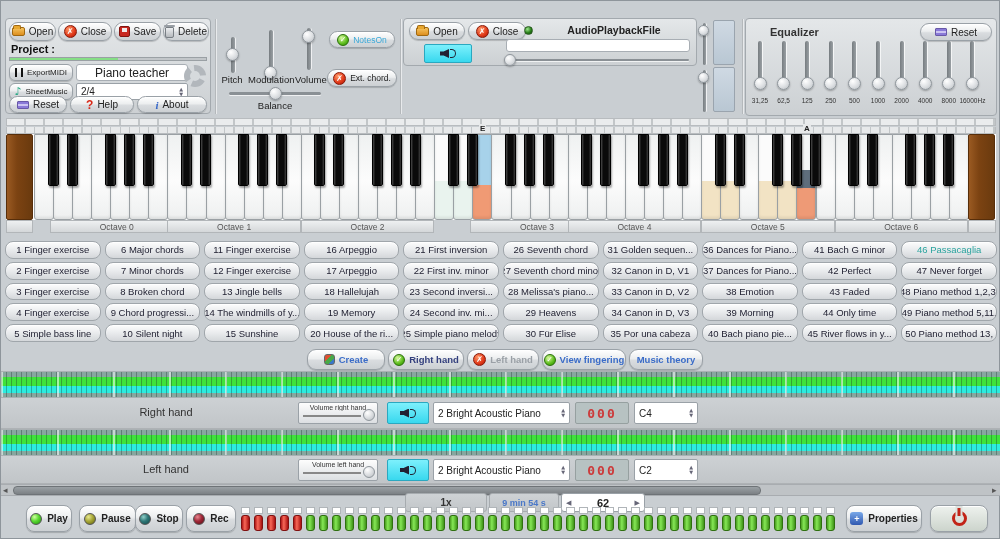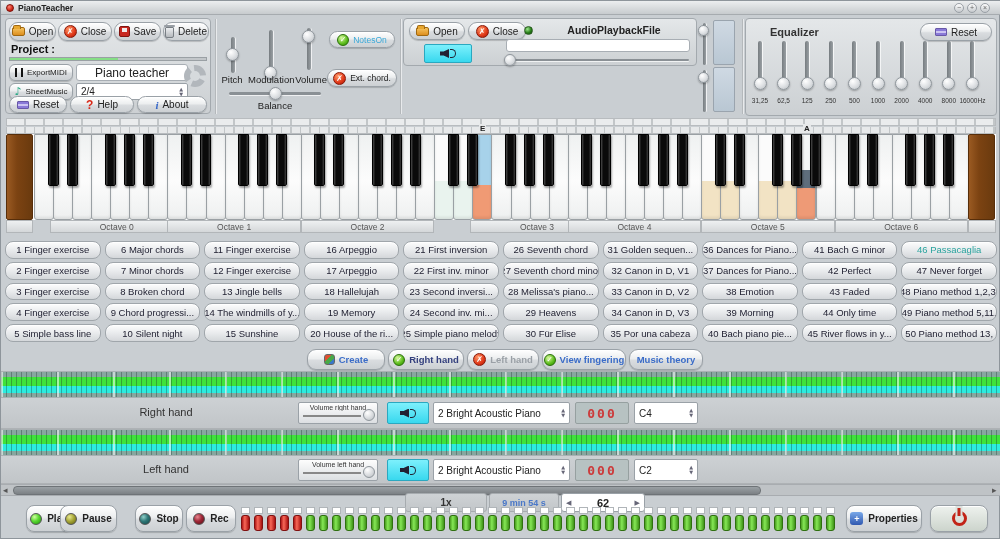--- a/index.html
+++ b/index.html
@@ -93,27 +93,20 @@
 .bulb.g{background:linear-gradient(90deg,#4a9c20,#86e856 40%,#3f9418);border:1px solid #2f7010}
 .bulb.r{background:linear-gradient(90deg,#b01818,#f86858 40%,#a81010);border:1px solid #801010}
 .eqlab{position:absolute;width:34px;text-align:center;font-size:6.5px;color:#333}
 .eqwrap{position:absolute;left:0;top:14px;width:252px;height:84px}
 </style>
 </head>
 <body>
 
 <div id="app">
 
-  <div class="titlebar">
-    <span class="logo"></span>
-    <span class="ttl">PianoTeacher</span>
-    <span class="wc" style="left:953px">−</span>
-    <span class="wc" style="left:966px">+</span>
-    <span class="wc" style="left:979px">×</span>
-  </div>
 
   <div class="panel" style="left:4px;top:17px;width:206px;height:96px">
     <div class="btn" style="left:3px;top:3px;width:47px;height:19px">
         <span class="ic-folder"></span>
         <span>Open</span>
       </div>
     <div class="btn" style="left:52px;top:3px;width:54px;height:19px">
         <span class="ic-x">✗</span>
         <span>Close</span>
       </div>
@@ -163,21 +156,21 @@
   <div class="sep" style="left:741px;top:18px;height:95px"></div>
 
   <div class="groove-v" style="left:230px;top:36px;height:36px"></div>
   <div class="thumb" style="left:225px;top:47px"></div>
   <div class="groove-v" style="left:268px;top:29px;height:50px"></div>
   <div class="thumb" style="left:263px;top:65px"></div>
   <div class="groove-v" style="left:306px;top:27px;height:42px"></div>
   <div class="thumb" style="left:301px;top:29px"></div>
   <div class="txt" style="left:216px;top:73px;width:30px;text-align:center;font-size:9.5px;color:#222">Pitch</div>
   <div class="txt" style="left:247px;top:73px;width:46px;text-align:center;font-size:9.5px;color:#222">Modulation</div>
-  <div class="txt" style="left:294px;top:73px;width:32px;text-align:right;font-size:9.5px;color:#222">Volume</div>
+  <div class="txt" style="left:294px;top:73px;width:32px;text-align:left;font-size:9.5px;color:#222">Volume</div>
   <div class="groove-h" style="left:228px;top:91px;width:92px"></div>
   <div class="thumb" style="left:268px;top:86px"></div>
   <div class="txt" style="left:246px;top:99px;width:56px;text-align:center;font-size:9.5px;color:#222">Balance</div>
   <div class="btn" style="left:328px;top:30px;width:66px;height:17px;font-size:8.5px">
       <span class="ic-check">✓</span>
       <span style="color:#38a8d8">NotesOn</span>
     </div>
   <div class="btn" style="left:326px;top:68px;width:70px;height:18px;font-size:8.5px">
       <span class="ic-x">✗</span>
       <span>Ext. chord.</span>
@@ -500,21 +493,21 @@
   <div class="flatbtn" style="left:488px;top:492px;width:70px;height:19px;color:#4a78c8;font-size:9px">9 min 54 s</div>
   <div class="spinbox" style="left:560px;top:492px;width:84px;height:19px;border-radius:3px">
     <span style="font-size:7px;color:#667;font-family:'DejaVu Sans',sans-serif">◀</span>
     <span style="font-size:11px;font-weight:bold">62</span>
     <span style="font-size:7px;color:#667;font-family:'DejaVu Sans',sans-serif">▶</span>
   </div>
   <div class="tbtn" style="left:25px;width:46px">
       <span class="tled play"></span>
       <span>Play</span>
     </div>
-  <div class="tbtn" style="left:59px;width:57px">
+  <div class="tbtn" style="left:78px;width:57px">
       <span class="tled pause"></span>
       <span>Pause</span>
     </div>
   <div class="tbtn" style="left:134px;width:48px">
       <span class="tled stop"></span>
       <span>Stop</span>
     </div>
   <div class="tbtn" style="left:185px;width:50px">
       <span class="tled rec"></span>
       <span>Rec</span>

